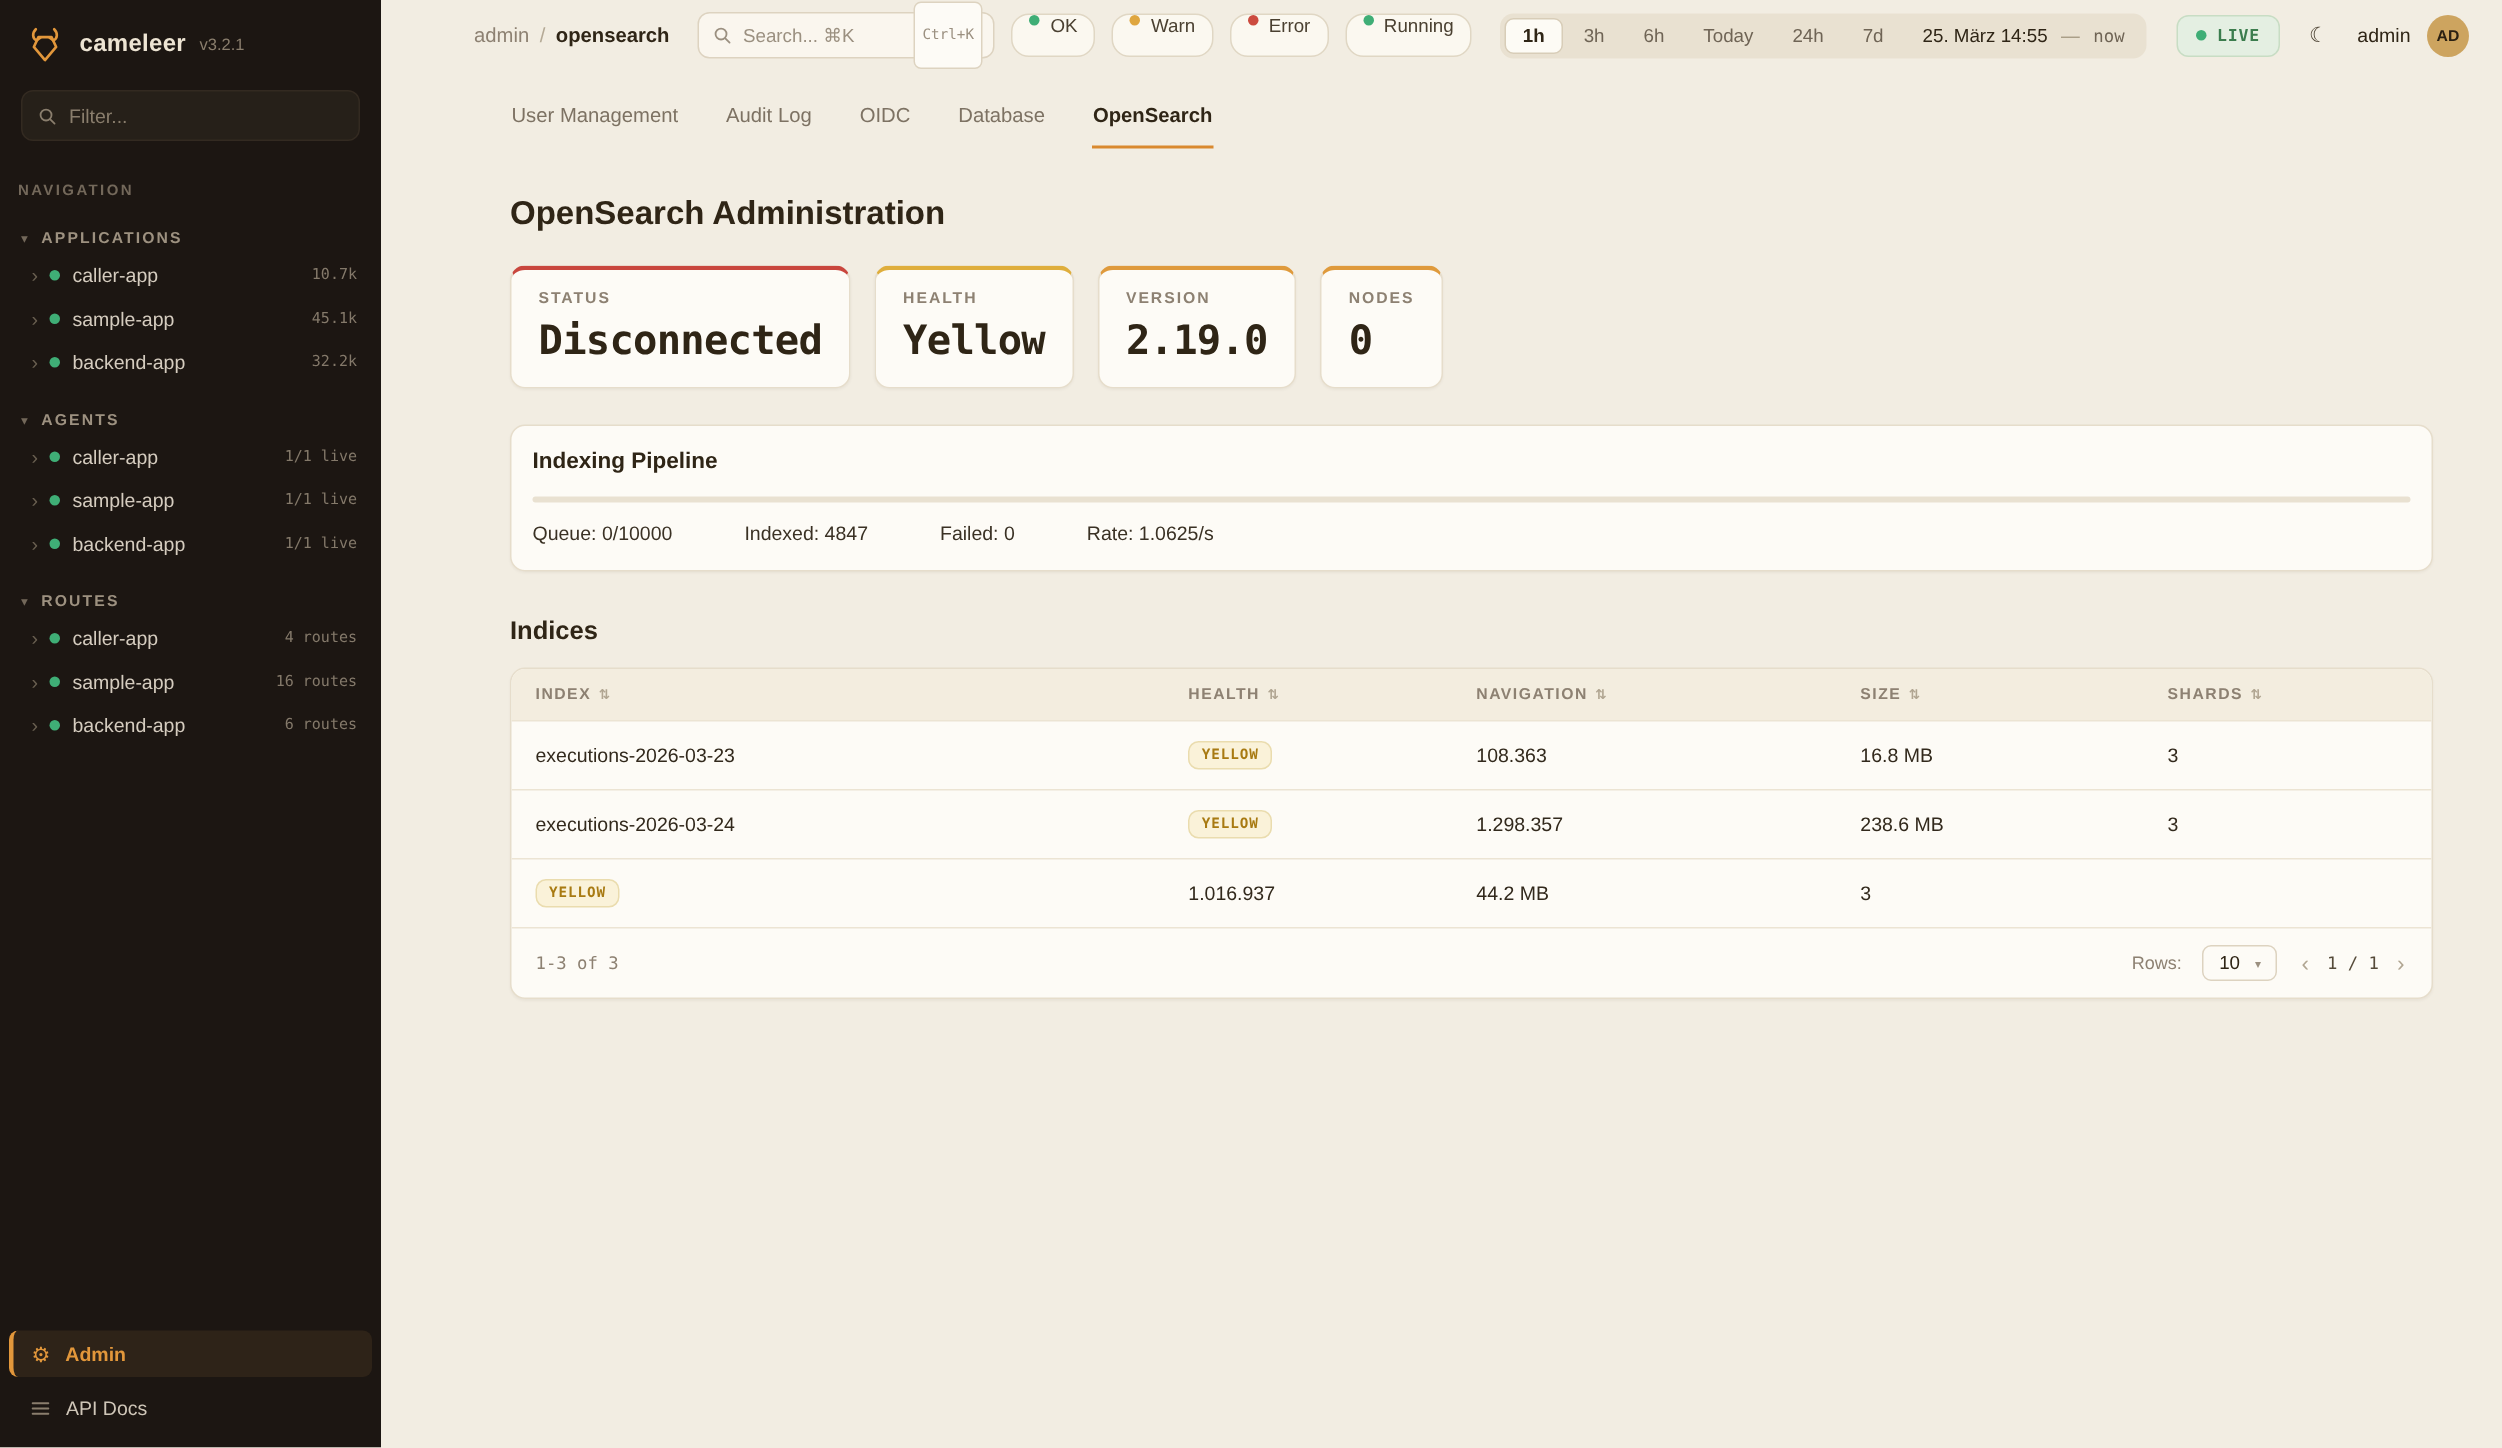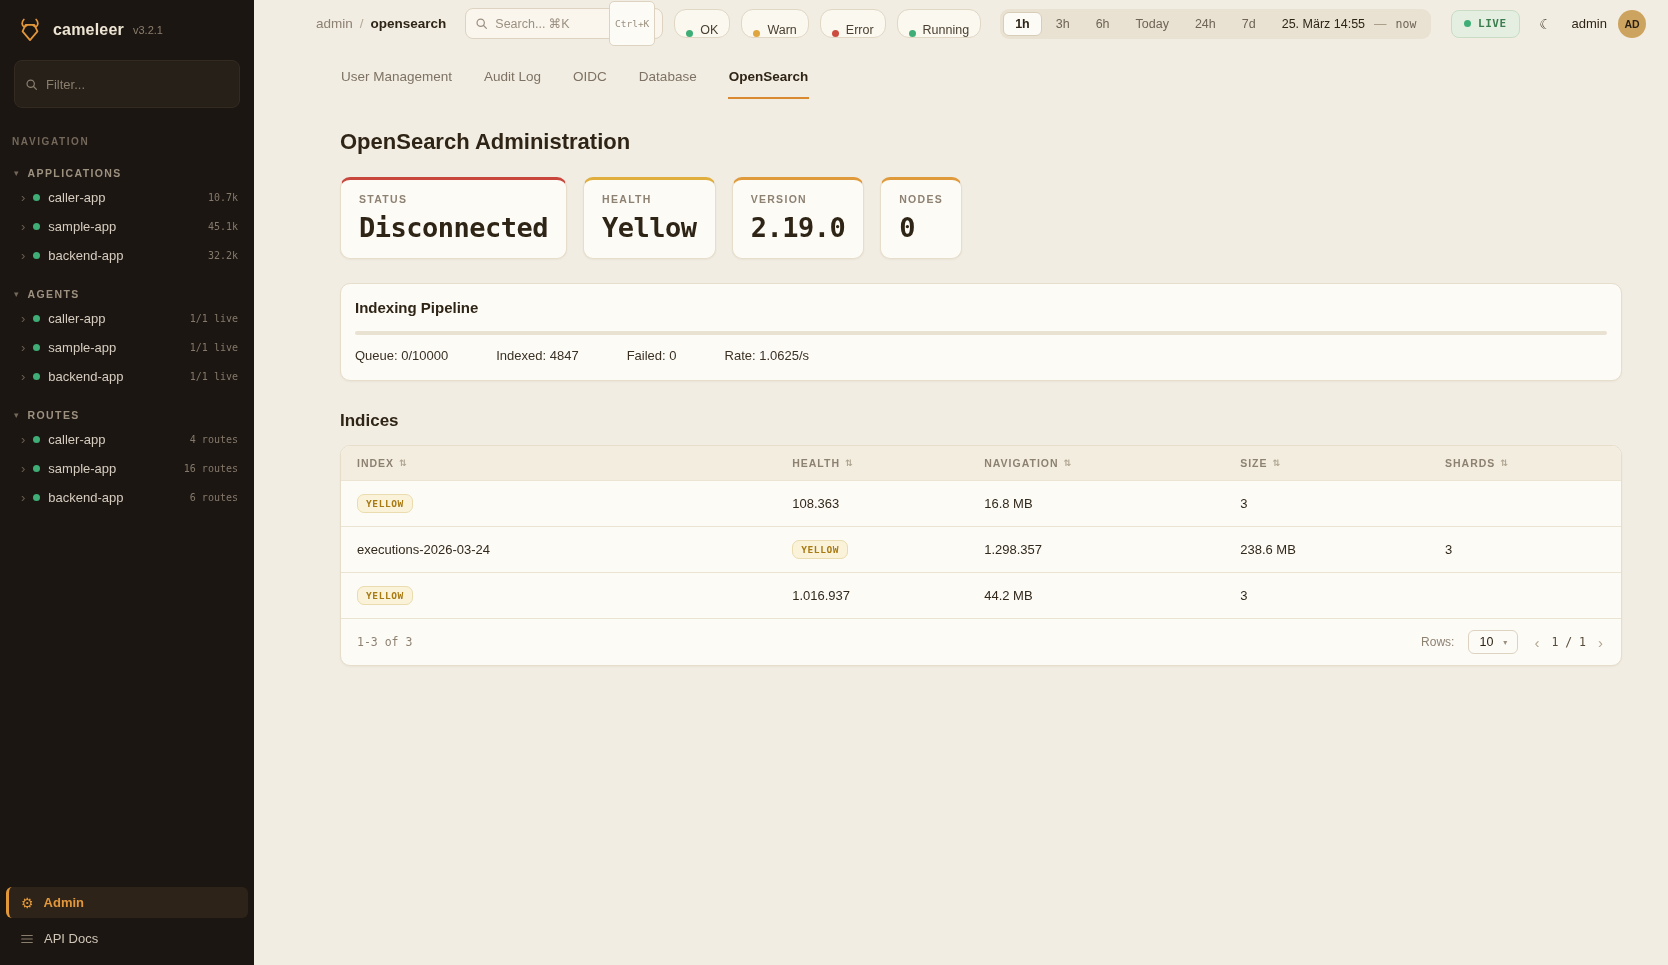--- a/index.html
+++ b/index.html
@@ -7,21 +7,21 @@
   body{font-family:"Liberation Sans","DejaVu Sans",sans-serif;background:#f2ede2;color:#2f2516;overflow:hidden;}
   button{font:inherit;border:none;background:none;cursor:pointer;color:inherit;padding:0;}
   input{font:inherit;border:none;background:none;outline:none;}
   .app{display:flex;height:100%;gap:40px;}
 
   
   .sidebar{width:254px;flex:0 0 254px;background:#1c1612;color:#d5ccbf;display:flex;flex-direction:column;}
   .logo{display:flex;align-items:center;gap:9px;padding:16px 16px 12px;cursor:pointer;}
   .logo-name{font-size:16px;font-weight:700;color:#ede4d3;letter-spacing:.2px;}
   .logo-version{font-size:11px;color:#8a7e6d;}
-  .filter-box{display:flex;align-items:center;gap:8px;margin:4px 14px 8px;padding:0 10px;height:48px;background:#262019;border:1px solid #332a21;border-radius:8px;color:#8a7e6d;}
+  .filter-box{display:flex;align-items:center;gap:8px;margin:4px 14px 8px;padding:0 10px;height:34px;background:#262019;border:1px solid #332a21;border-radius:8px;color:#8a7e6d;}
   .filter-input{flex:1;color:#d5ccbf;font-size:13px;min-width:0;}
   .filter-input::placeholder{color:#8a7e6d;}
   .nav-label{margin:20px 12px 2px;font-size:10px;font-weight:700;letter-spacing:1.6px;color:#73685a;}
   .nav-section{margin-top:14px;}
   .section-head{display:flex;align-items:center;gap:9px;padding:4px 14px;cursor:pointer;}
   .caret{font-size:9px;color:#73685a;}
   .section-label{font-size:10.5px;font-weight:700;letter-spacing:1.4px;color:#9d9180;}
   .nav-item{display:flex;align-items:center;gap:8px;padding:7px 16px 7px 21px;font-size:13px;cursor:pointer;}
   .chev{color:#695f50;font-size:13px;line-height:1;}
   .dot{width:7px;height:7px;border-radius:50%;flex:0 0 auto;}
@@ -36,21 +36,21 @@
   .main{flex:1;display:flex;flex-direction:column;min-width:0;}
   .topbar{display:flex;align-items:center;gap:11px;padding:8px 22px;}
   .breadcrumb{display:flex;align-items:center;gap:7px;font-size:13.5px;margin-right:8px;}
   .crumb-root{color:#8d8172;cursor:pointer;}
   .crumb-sep{color:#b4a995;}
   .crumb-current{color:#2f2516;font-weight:700;}
   .search-box{display:flex;align-items:center;gap:7px;width:198px;height:31px;padding:0 7px 0 9px;background:#faf6ee;border:1px solid #ddd3c0;border-radius:8px;color:#9b9080;}
   .search-input{flex:1;font-size:12.5px;color:#2f2516;min-width:0;}
   .search-input::placeholder{color:#9b9080;}
   .kbd{font-family:"DejaVu Sans Mono",monospace;font-size:9.5px;color:#9b9080;border:1px solid #ddd3c0;border-radius:5px;padding:16px 5px;background:#fdfbf6;white-space:nowrap;}
-  .filter-pill{display:flex;align-items:flex-end;gap:7px;height:29px;padding:0 11px;background:#fbf8f0;border:1px solid #e0d7c4;border-radius:12px;font-size:12.5px;color:#4a4031;cursor:pointer;}
+  .filter-pill{display:flex;align-items:flex-start;gap:7px;height:29px;padding:0 11px;background:#fbf8f0;border:1px solid #e0d7c4;border-radius:12px;font-size:12.5px;color:#4a4031;cursor:pointer;}
   .pill-dot{width:7px;height:7px;border-radius:50%;}
   .time-group{display:flex;align-items:center;gap:2px;background:#e9e1d1;border-radius:9px;padding:3px;margin-left:8px;}
   .time-btn{padding:4px 11px;font-size:12.5px;color:#6f6455;border-radius:6px;border:1px solid transparent;}
   .time-btn.active{background:#fdfbf5;border-color:#d8cdb8;color:#2f2516;font-weight:700;}
   .date-display{display:flex;align-items:center;gap:9px;padding:0 12px;font-size:12.5px;color:#2f2516;cursor:pointer;white-space:nowrap;}
   .date-sep{color:#a2967f;}
   .date-to{font-family:"DejaVu Sans Mono",monospace;font-size:11.5px;color:#6f6455;}
   .top-right{margin-left:auto;display:flex;align-items:center;gap:11px;}
   .live-pill{display:flex;align-items:center;gap:7px;height:28px;padding:0 12px;background:#e4efe2;border:1px solid #c8ddc4;border-radius:8px;font-family:"DejaVu Sans Mono",monospace;font-size:11px;color:#3c7d4e;font-weight:700;letter-spacing:.5px;cursor:pointer;}
   .moon-btn{width:30px;height:30px;border-radius:50%;font-size:14px;color:#4a4031;display:flex;align-items:center;justify-content:center;}
@@ -342,20 +342,21 @@
             <span>SIZE</span>
             <span class="sort">⇅</span>
           </div>
           <div class="th">
             <span>SHARDS</span>
             <span class="sort">⇅</span>
           </div>
         </div>
 
         <div class="tr">
+          <div class="td">executions-2026-03-23</div>
           <div class="td">
             <span class="badge-yellow">YELLOW</span>
           </div>
           <div class="td">108.363</div>
           <div class="td">16.8 MB</div>
           <div class="td">3</div>
         </div>
 
         <div class="tr">
           <div class="td">executions-2026-03-24</div>

